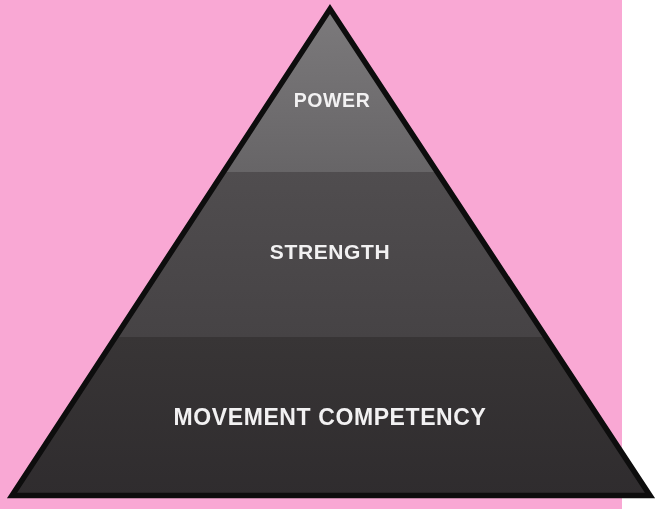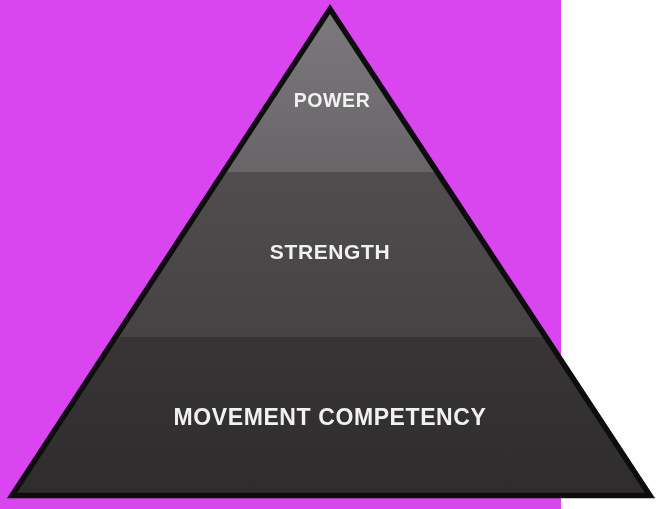--- a/index.html
+++ b/index.html
@@ -8,23 +8,23 @@
   }
   body {
     width: 662px;
     height: 509px;
     background: #ffffff;
     font-family: "Liberation Sans", sans-serif;
     overflow: hidden;
   }
   .stage {
     position: relative;
-    width: 561px;
+    width: 622px;
     height: 509px;
-    background: #d946ef;
+    background: #f9a8d4;
   }
   .tier-label {
     font-family: "Liberation Sans", sans-serif;
     font-weight: bold;
     letter-spacing: 0.6px;
   }
 </style>
 </head>
 <body>
 

